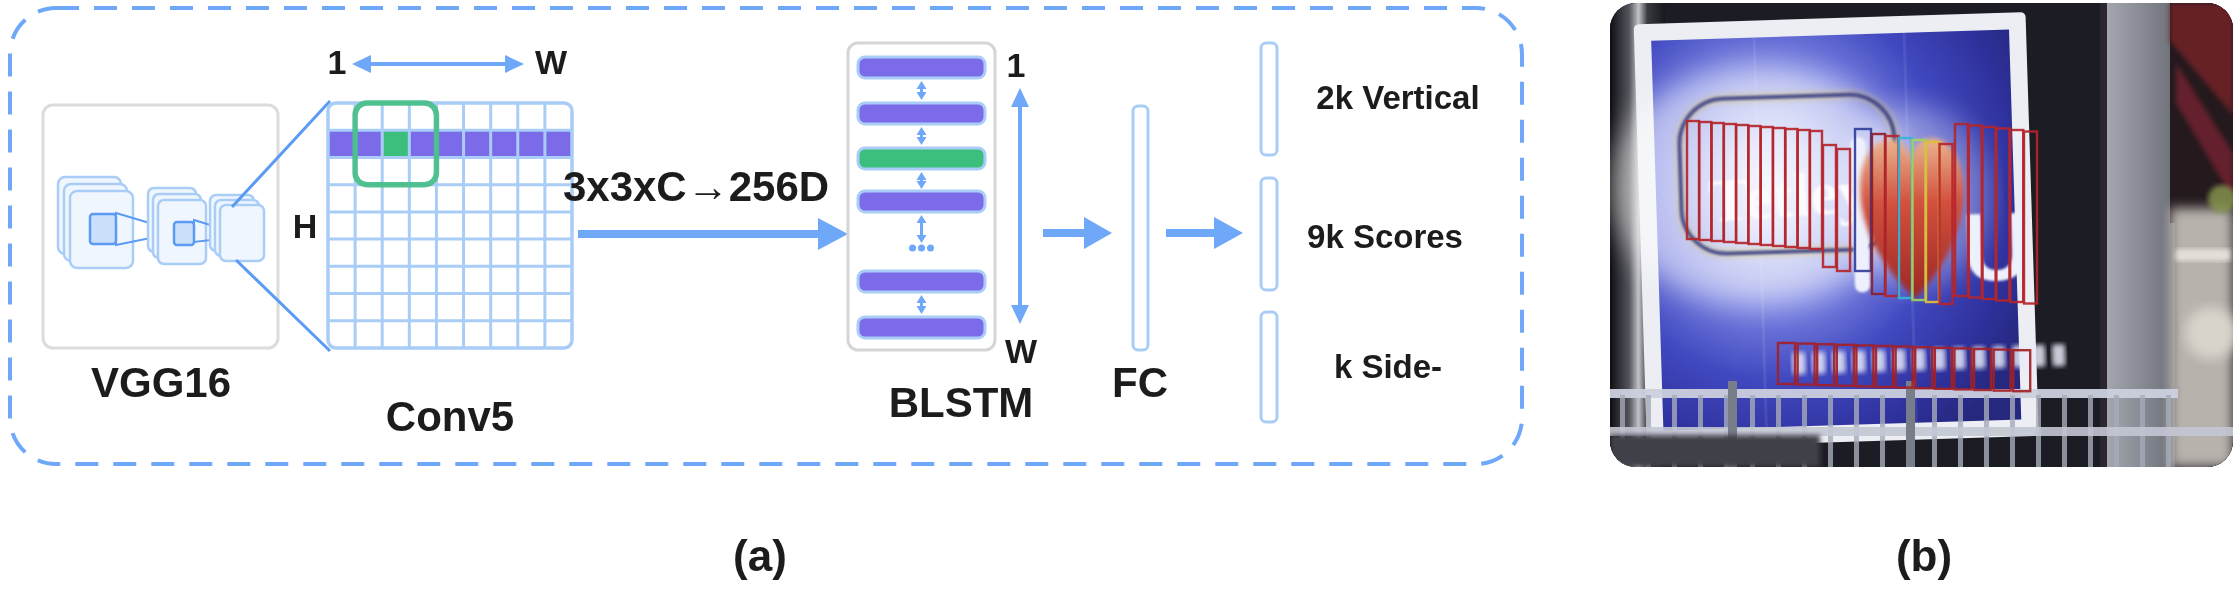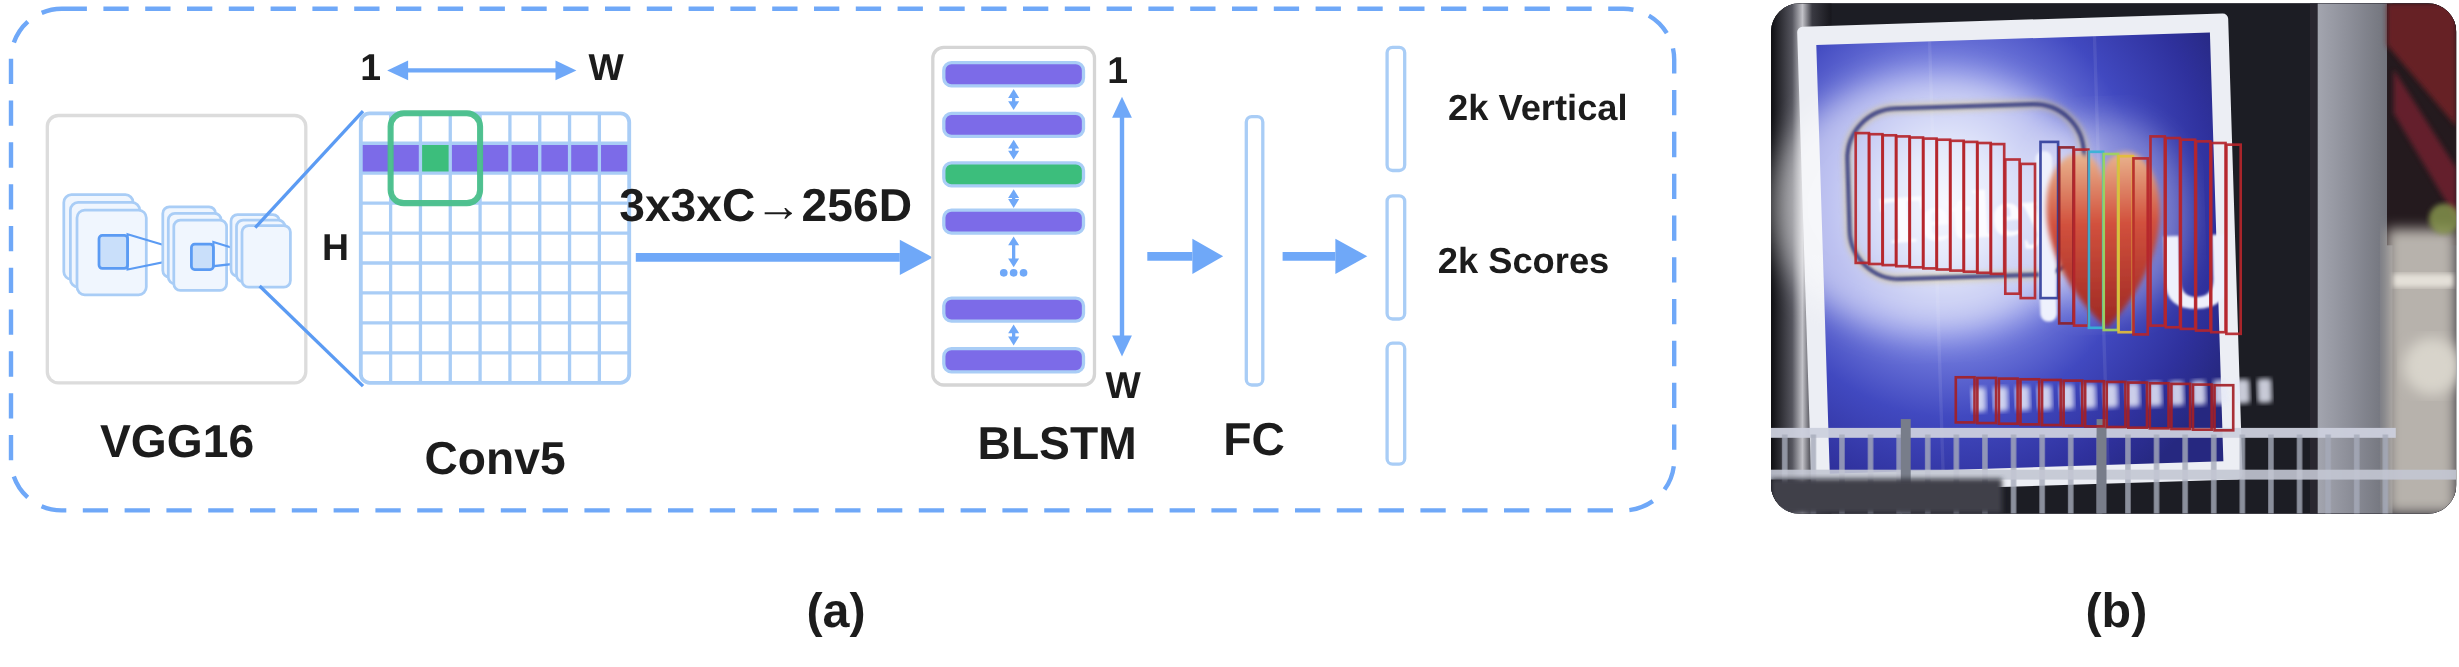--- a/index.html
+++ b/index.html
@@ -144,32 +144,33 @@
     <rect x="1261" y="312" width="16" height="110" rx="5" fill="#ffffff" stroke="#A9CDF6" stroke-width="3"></rect>
   </svg>
 
   <div class="lbl fs34" style="left:337px;top:62px">1</div>
   <div class="lbl fs34" style="left:551px;top:62px">W</div>
   <div class="lbl fs34" style="left:305px;top:226px">H</div>
   <div class="lbl fs33" style="left:696px;top:187px">3x3xC→256D</div>
   <div class="lbl fs34" style="left:1016px;top:65px">1</div>
   <div class="lbl fs34" style="left:1021px;top:351px">W</div>
 
-  <div class="lbl fs33" style="left:161px;top:401px">VGG16</div>
+  <div class="lbl fs33" style="left:161px;top:383px">VGG16</div>
   <div class="lbl fs33" style="left:450px;top:417px">Conv5</div>
   <div class="lbl fs33" style="left:961px;top:403px">BLSTM</div>
-  <div class="lbl fs33" style="left:1140px;top:400px">FC</div>
+  <div class="lbl fs33" style="left:1140px;top:383px">FC</div>
 
   <div class="outlbl" style="left:1398px;top:98px">
     <div>2k Vertical</div>
   </div>
   <div class="outlbl" style="left:1385px;top:237px">
-    <div>2k Scores</div>
+    <div>9k Scores</div>
   </div>
   <div class="outlbl" style="left:1388px;top:367px">
+    <div>k Side-</div>
   </div>
 
   <div class="lbl fs44" style="left:760px;top:556px">(a)</div>
   <div class="lbl fs44" style="left:1924px;top:556px">(b)</div>
 
   <div id="photo-wrap">
     <svg width="623" height="464" viewBox="0 0 623 464">
       <defs>
         <radialGradient id="bg" cx="32%" cy="38%" r="80%">
           <stop offset="0%" stop-color="#eef1fd"></stop>

